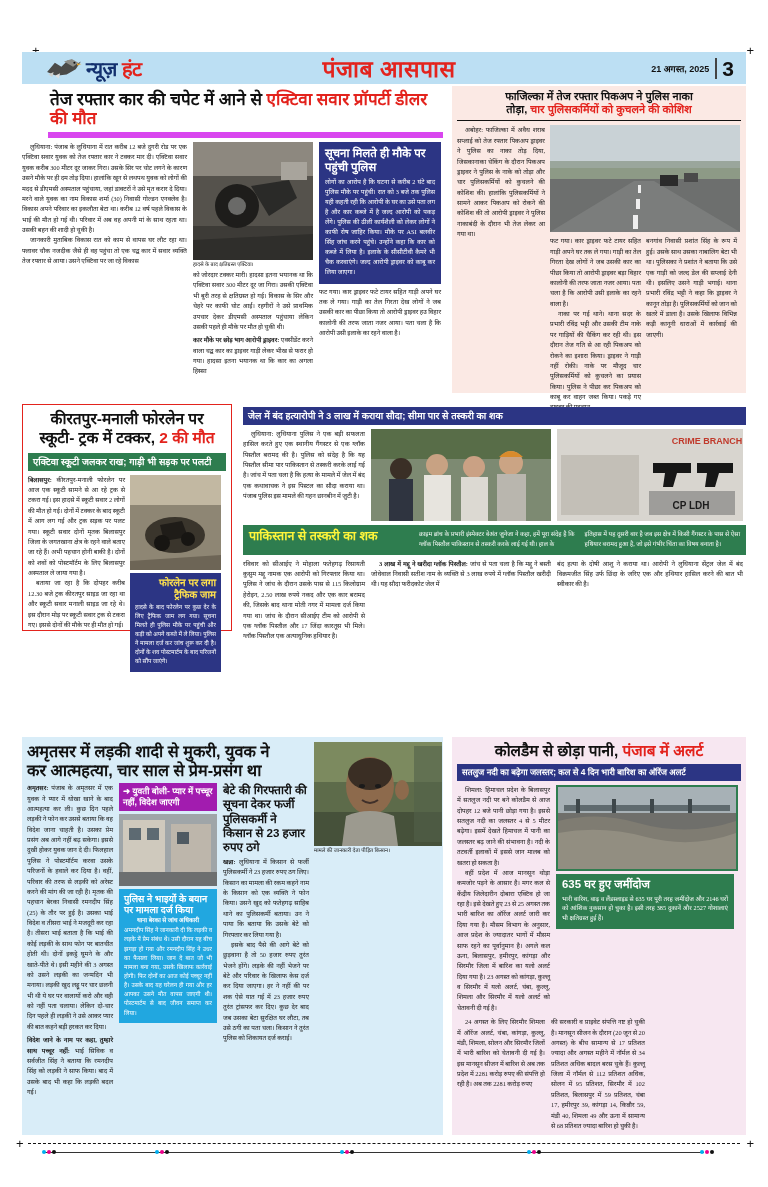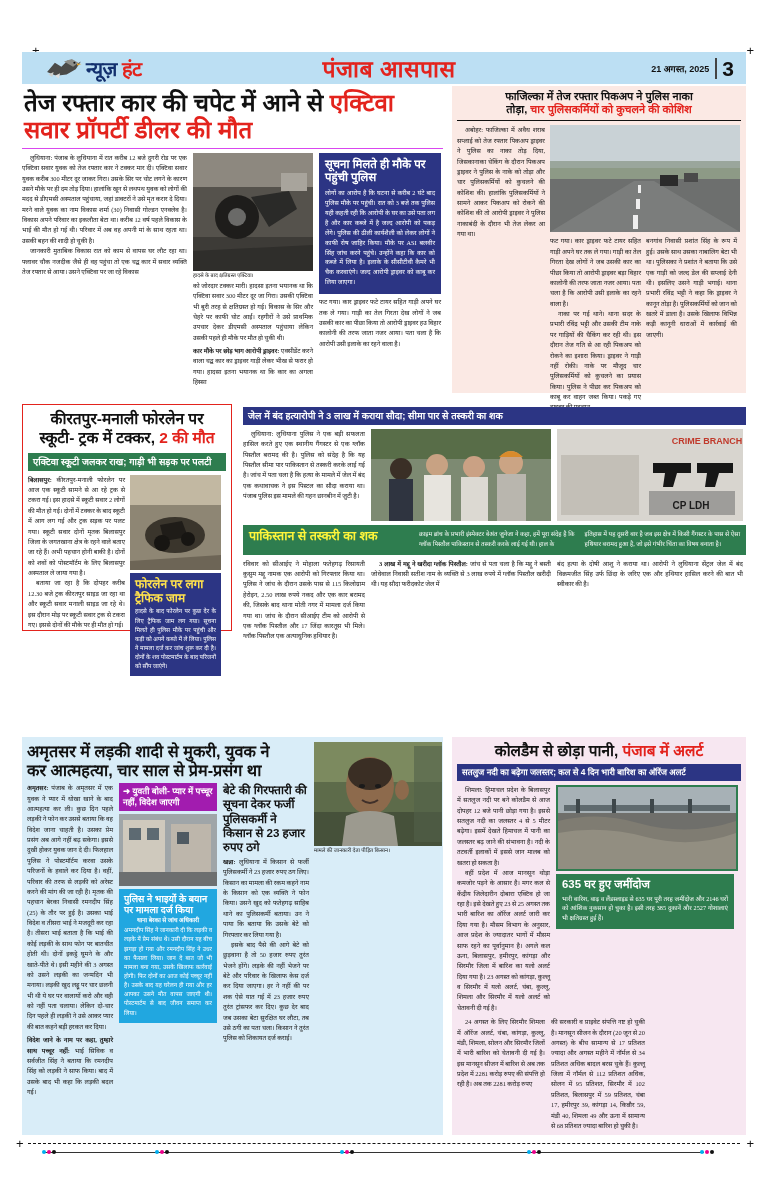--- a/index.html
+++ b/index.html
@@ -59,21 +59,21 @@
   }
   .photo { background: #9aa3a8; position: relative; overflow: hidden; }
   .photocap {
     font-size: 5.4px; color: #111; font-family: "Liberation Serif", serif;
     padding-top: 1px; line-height: 1.3;
   }
 
   
   #art1 { position: absolute; left: 22px; top: 88px; width: 421px; height: 305px; }
   #art1 .h {
-    font-size: 24px; padding: 2px 0 4px 2px; border-bottom: 1px solid #d946ef;
+    font-size: 17px; padding: 2px 0 4px 2px; border-bottom: 6px solid #d946ef; margin-left: 26px;
   }
   #art1 .cols { display: flex; gap: 6px; padding-top: 4px; }
   #art1 .c1 { width: 165px; }
   #art1 .c2 { width: 120px; }
   #art1 .c3 { width: 122px; }
 
   .a1photo { width: 120px; height: 118px; }
   .bluebox {
     background: #2c3584; color: #fff; padding: 5px 6px 7px 6px;
   }
@@ -103,22 +103,22 @@
     border: 1.4px solid #e3231d; padding: 4px 5px 4px 5px;
   }
   #art3 .h { font-size: 15.5px; text-align: center; line-height: 1.25; }
   #art3 .greenstrip { background: #2e7d4f; margin-top: 5px; }
   #art3 .cols { display: flex; gap: 5px; margin-top: 4px; }
   #art3 .c1 { width: 97px; }
   #art3 .c2 { width: 91px; }
   .a3photo { width: 91px; height: 95px; }
   #art3 .trafficbox { background: #2c3584; color: #fff; padding: 4px 5px 5px; margin-top: 3px; }
   #art3 .trafficbox h4 {
-    font-family: "Liberation Sans", sans-serif; font-size: 12px; font-weight: bold;
-    color: #fff; margin-bottom: 2px; line-height: 1.2;
+    font-family: "Liberation Sans", sans-serif; font-size: 10px; font-weight: bold;
+    color: #fff; margin-bottom: 2px; line-height: 1.2; text-align: right;
   }
   #art3 .trafficbox p { font-size: 5.9px; line-height: 1.55; text-align: justify; }
 
   
   #art4 { position: absolute; left: 243px; top: 404px; width: 503px; height: 322px; }
   #art4 .h { font-size: 21px; line-height: 1.1; padding-left: 2px; }
   #art4 .sub {
     background: #2c3584; margin-top: 3px;
   }
   #art4 .row1 { display: flex; gap: 6px; margin-top: 4px; }

